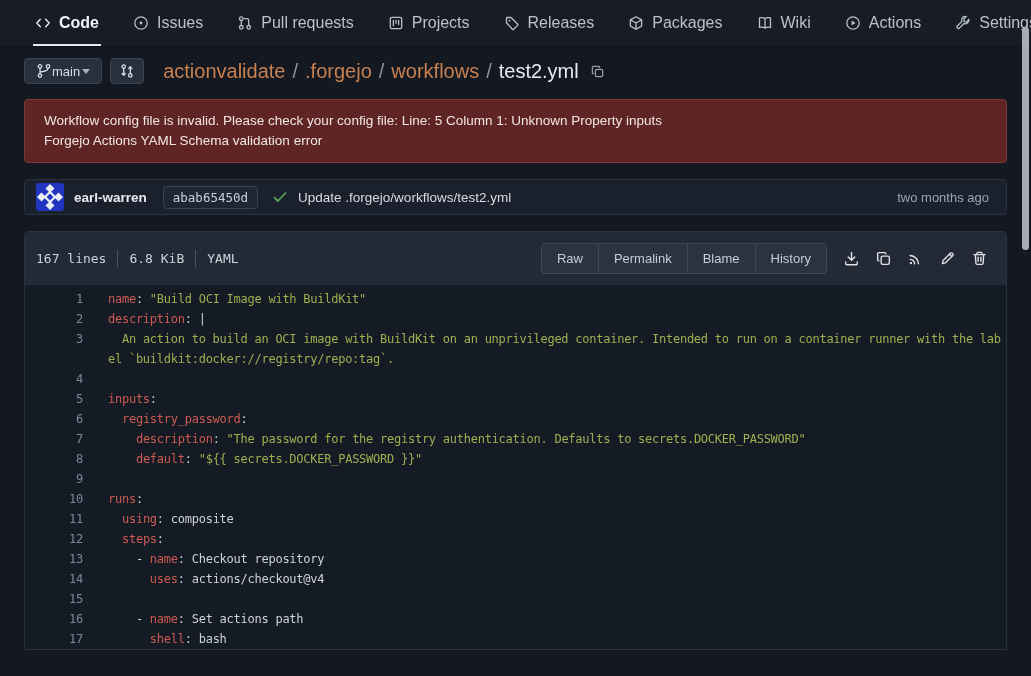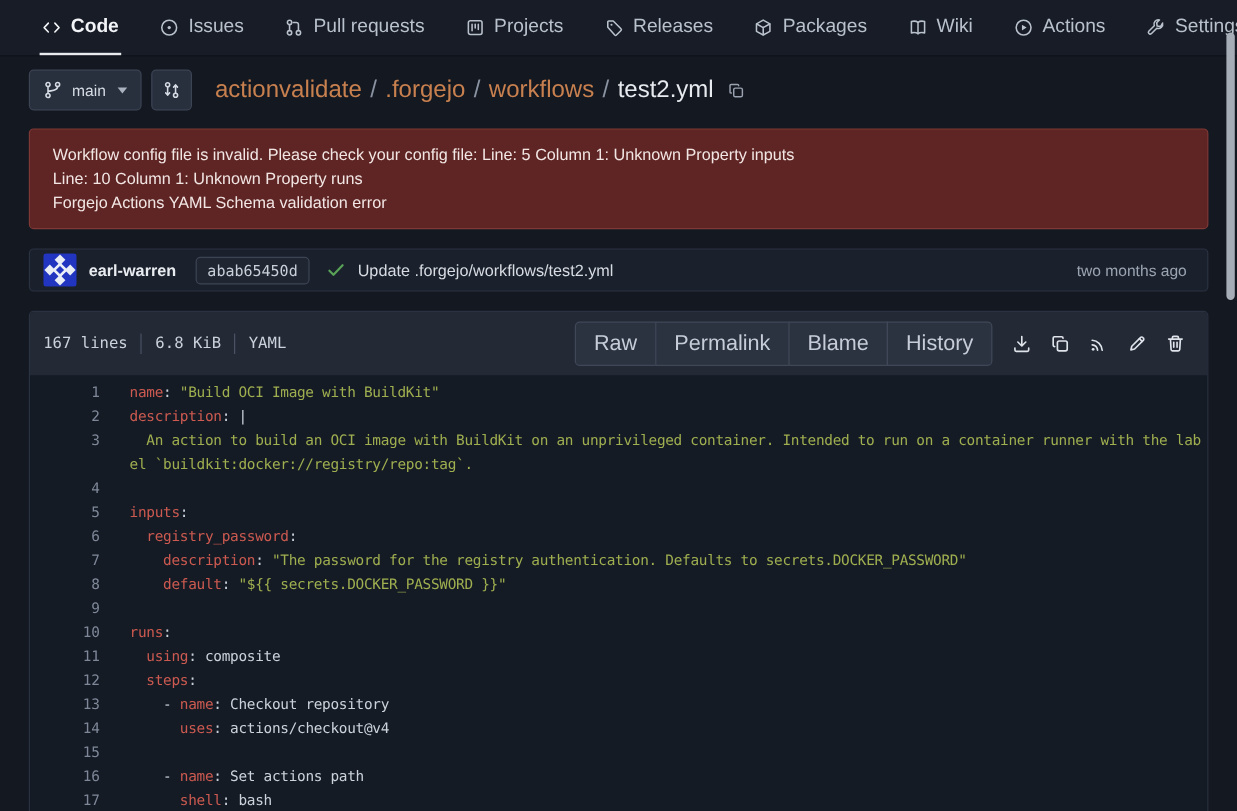--- a/index.html
+++ b/index.html
@@ -25,23 +25,23 @@
     border-bottom:2px solid transparent; padding:2px 2px 0 2px;
     margin-right:30px; white-space:nowrap;
   }
   .nav-tab.active { color:#f2f4f7; font-weight:bold; border-bottom-color:#e8eaee; }
   .nav-tab.align-right { margin-left:auto; margin-right:0; }
   .icon { display:inline-flex; width:16px; height:16px; }
   .icon svg { width:100%; height:100%; }
   
   .toolbar { display:flex; align-items:center; margin:11px 24px 0; gap:8px; }
   .branch-btn, .sq-btn {
-    display:flex; align-items:center; gap:8px;
+    display:flex; align-items:center; 
     background:#28303e; border:1px solid #3c4454; border-radius:4px;
-    height:34px; padding:0 11px; color:#d7dce4; font-size:13px; cursor:pointer;
+    height:26px; padding:0 11px; color:#d7dce4; font-size:13px; cursor:pointer;
     font-family:inherit;
   }
   .sq-btn { width:34px; justify-content:center; padding:0; }
   .caret { width:0; height:0; border-left:4px solid transparent; border-right:4px solid transparent; border-top:5px solid #aab2bf; margin-left:2px; }
   .breadcrumb { margin-left:11px; font-size:20px; display:flex; align-items:center; gap:7px; color:#8a93a2; }
   .breadcrumb .crumb-link { color:#c8804f; cursor:pointer; text-decoration:none; }
   .breadcrumb .crumb-current { color:#e7eaee; }
   .crumb-copy { display:inline-flex; width:15px; height:15px; color:#9aa2b0; margin-left:4px; cursor:pointer; }
   
   .banner {
@@ -66,21 +66,21 @@
   .commit-msg { color:#d7dbe2; font-size:13.5px; cursor:pointer; }
   .commit-age { margin-left:auto; color:#9aa3b1; font-size:13px; padding-right:6px; }
   
   .file-box { margin:16px 24px 0; border:1px solid #2a3140; border-radius:4px 4px 0 0; overflow:hidden; }
   .file-header { background:#232a36; height:53px; display:flex; align-items:center; padding:0 11px; }
   .file-meta { font-family:"DejaVu Sans Mono", monospace; font-size:13px; color:#ccd2db; display:flex; align-items:center; gap:11px; }
   .meta-div { width:1px; height:17px; background:#4a5263; }
   .btn-group { margin-left:auto; display:flex; }
   .gbtn {
     background:#2b3240; border:1px solid #404858; color:#c6cdd8;
-    font-size:18px; padding:7px 15px; margin-left:-1px; cursor:pointer;
+    font-size:13px; padding:7px 15px; margin-left:-1px; cursor:pointer;
     font-family:inherit;
   }
   .gbtn:first-child { border-radius:4px 0 0 4px; margin-left:0; }
   .gbtn:last-child { border-radius:0 4px 4px 0; }
   .header-icons { display:flex; align-items:center; margin-left:8px; }
   .icon-btn { background:none; border:none; color:#dfe3ea; width:32px; height:32px; display:flex; align-items:center; justify-content:center; cursor:pointer; }
   .icon-btn .icon { width:17px; height:17px; }
   
   .code-area { background:#151b25; padding-top:4px; min-height:358px; }
   .code-row { display:flex; line-height:20px; font-family:"DejaVu Sans Mono", monospace; font-size:12px; letter-spacing:-0.25px; }
@@ -216,21 +216,20 @@
           <svg viewBox="0 0 16 16" fill="none" stroke="currentColor" stroke-width="1.3" stroke-linecap="round" stroke-linejoin="round">
             <rect x="5.8" y="5.8" width="7.7" height="7.7" rx="1.4"></rect>
             <path d="M3.7 10.2h-.2a1 1 0 0 1-1-1V3.5a1 1 0 0 1 1-1h5.7a1 1 0 0 1 1 1v.2"></path>
           </svg>
         </span>
       </div>
   </div>
 
   <div class="banner" id="error-banner">
       <div>Workflow config file is invalid. Please check your config file: Line: 5 Column 1: Unknown Property inputs</div>
-      <div>Line: 10 Column 1: Unknown Property runs</div>
       <div>Forgejo Actions YAML Schema validation error</div>
     </div>
 
   <div class="commit-box">
     <span class="avatar">
       <svg viewBox="0 0 28 28">
           <rect width="28" height="28" fill="#2135c1"></rect>
           <g fill="#e9edf5">
             <path d="M14 1l4.5 4.5L14 10 9.5 5.5z"></path>
             <path d="M14 18l4.5 4.5L14 27l-4.5-4.5z"></path>

